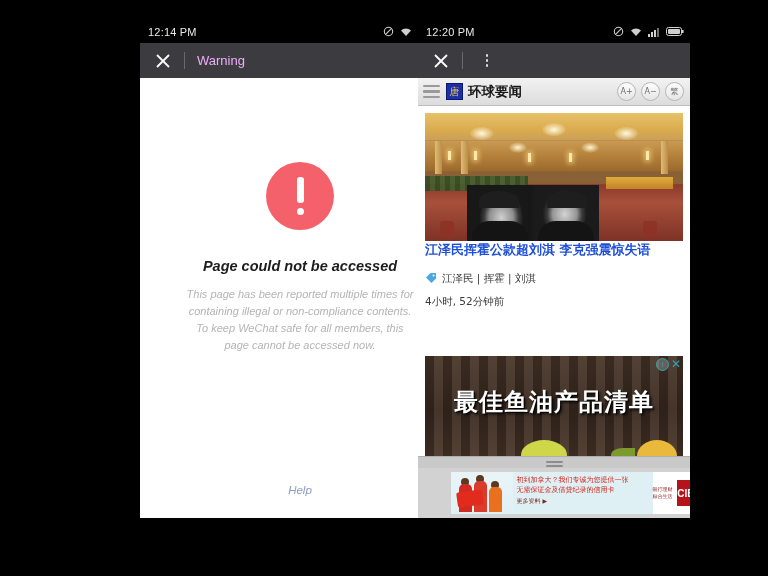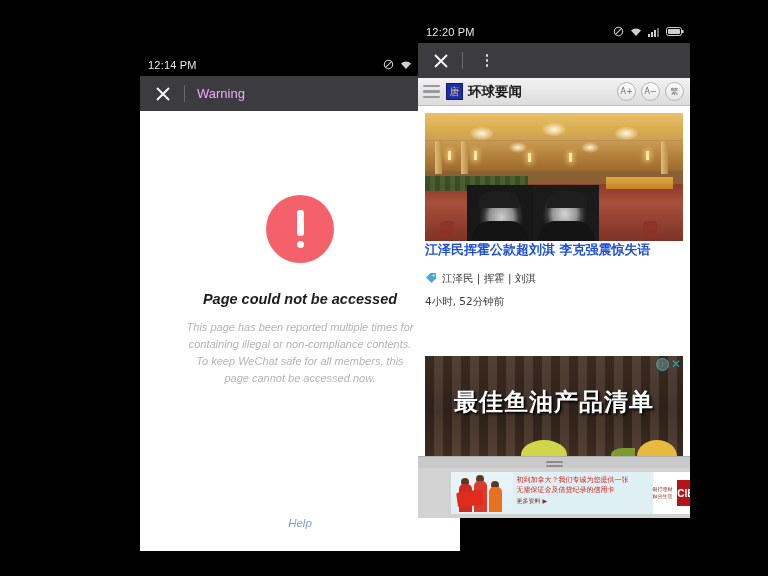--- a/index.html
+++ b/index.html
@@ -2,21 +2,21 @@
 <html><head>
 <meta charset="utf-8">
 <style>
   html,body{margin:0;padding:0;background:#000;}
   body{width:768px;height:576px;overflow:hidden;
        font-family:"Liberation Sans","DejaVu Sans",sans-serif;}
   .stage{position:relative;width:768px;height:576px;background:#000;}
 
   
   .panel{position:absolute;top:20px;height:498px;background:#fff;overflow:hidden;}
-  .panel-left{left:140px;width:320px;margin-top:33px;}
+  .panel-left{left:140px;width:320px;}
   .panel-right{left:418px;width:272px;}
 
   .statusbar{height:23px;background:#000;display:flex;align-items:center;
              padding:0 6px 0 8px;box-sizing:border-box;}
   .clock{color:#e9e9e9;font-size:11px;letter-spacing:.2px;}
   .sb-icons{margin-left:auto;display:flex;align-items:center;gap:6px;}
   .sb-icons svg{display:block;}
 
   .appbar{height:35px;background:#3c3c40;display:flex;align-items:center;
           padding:0 4px 0 10px;box-sizing:border-box;}

